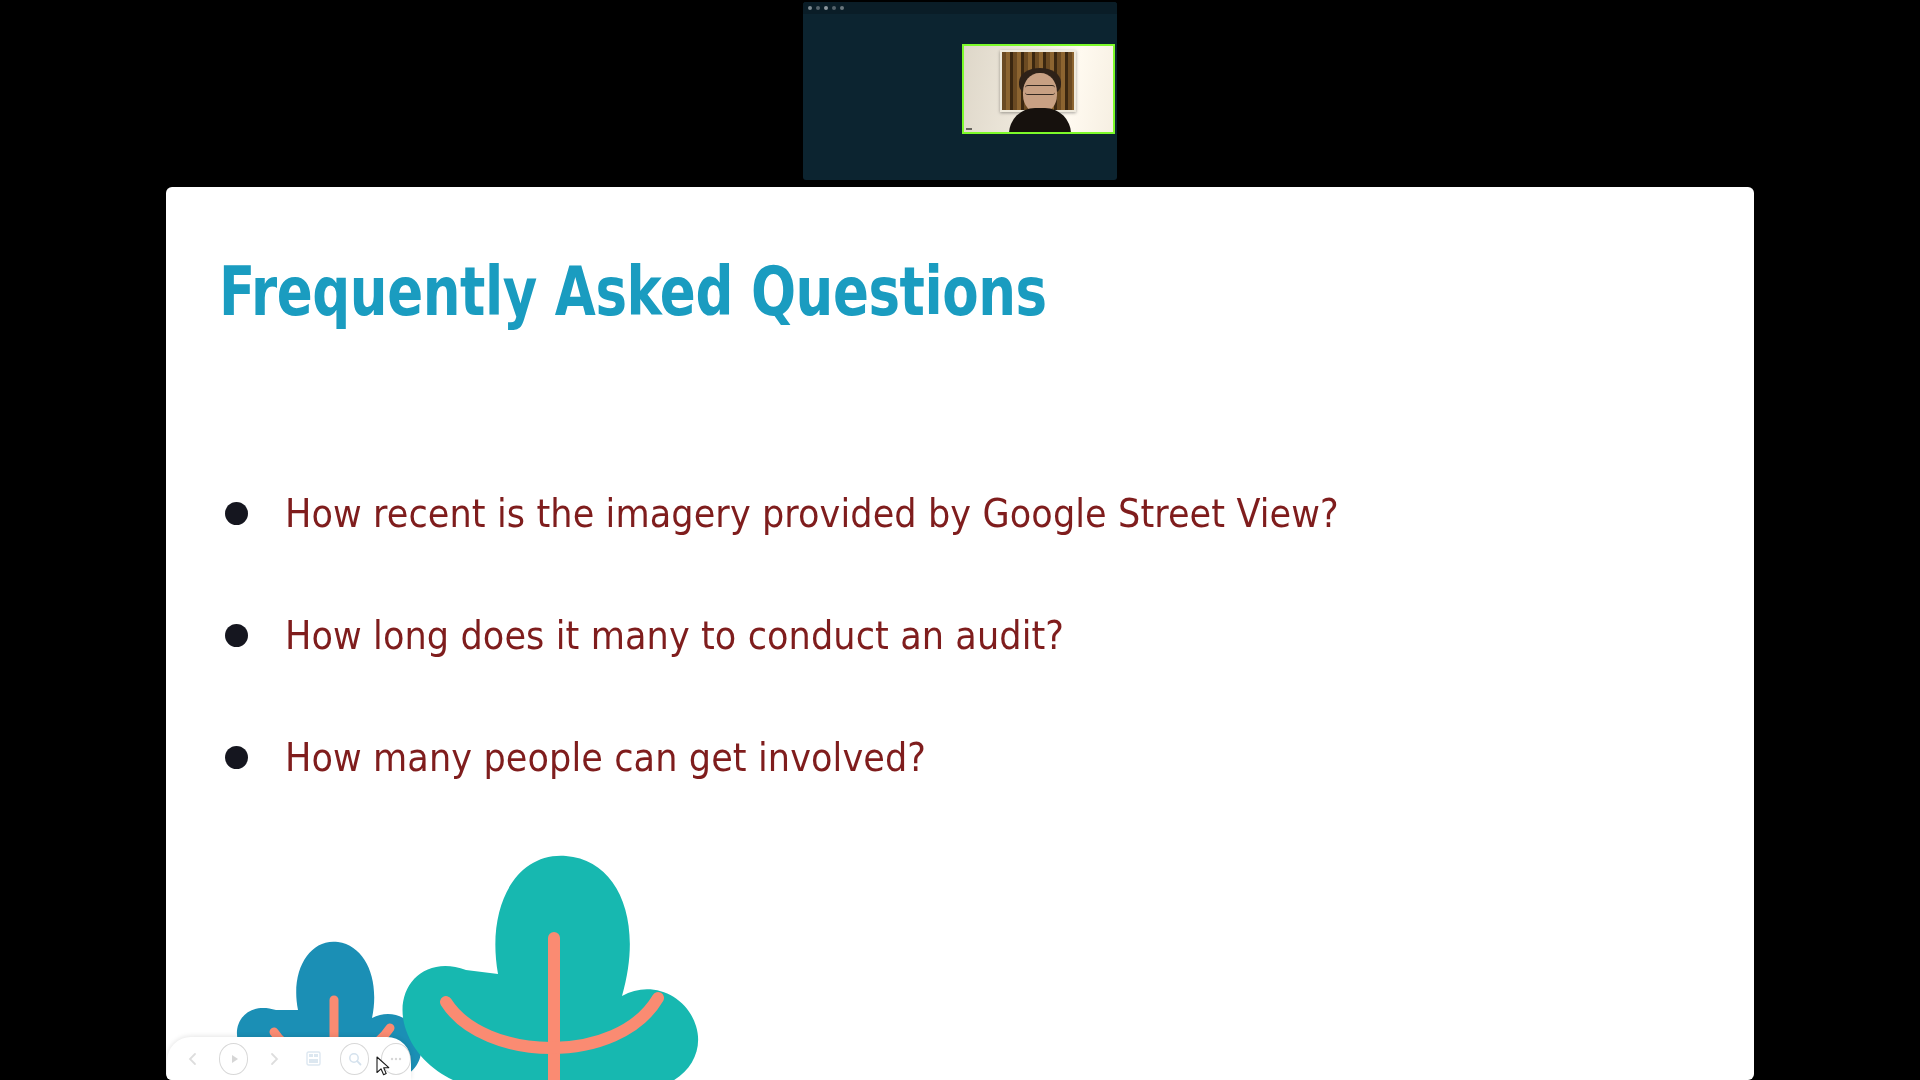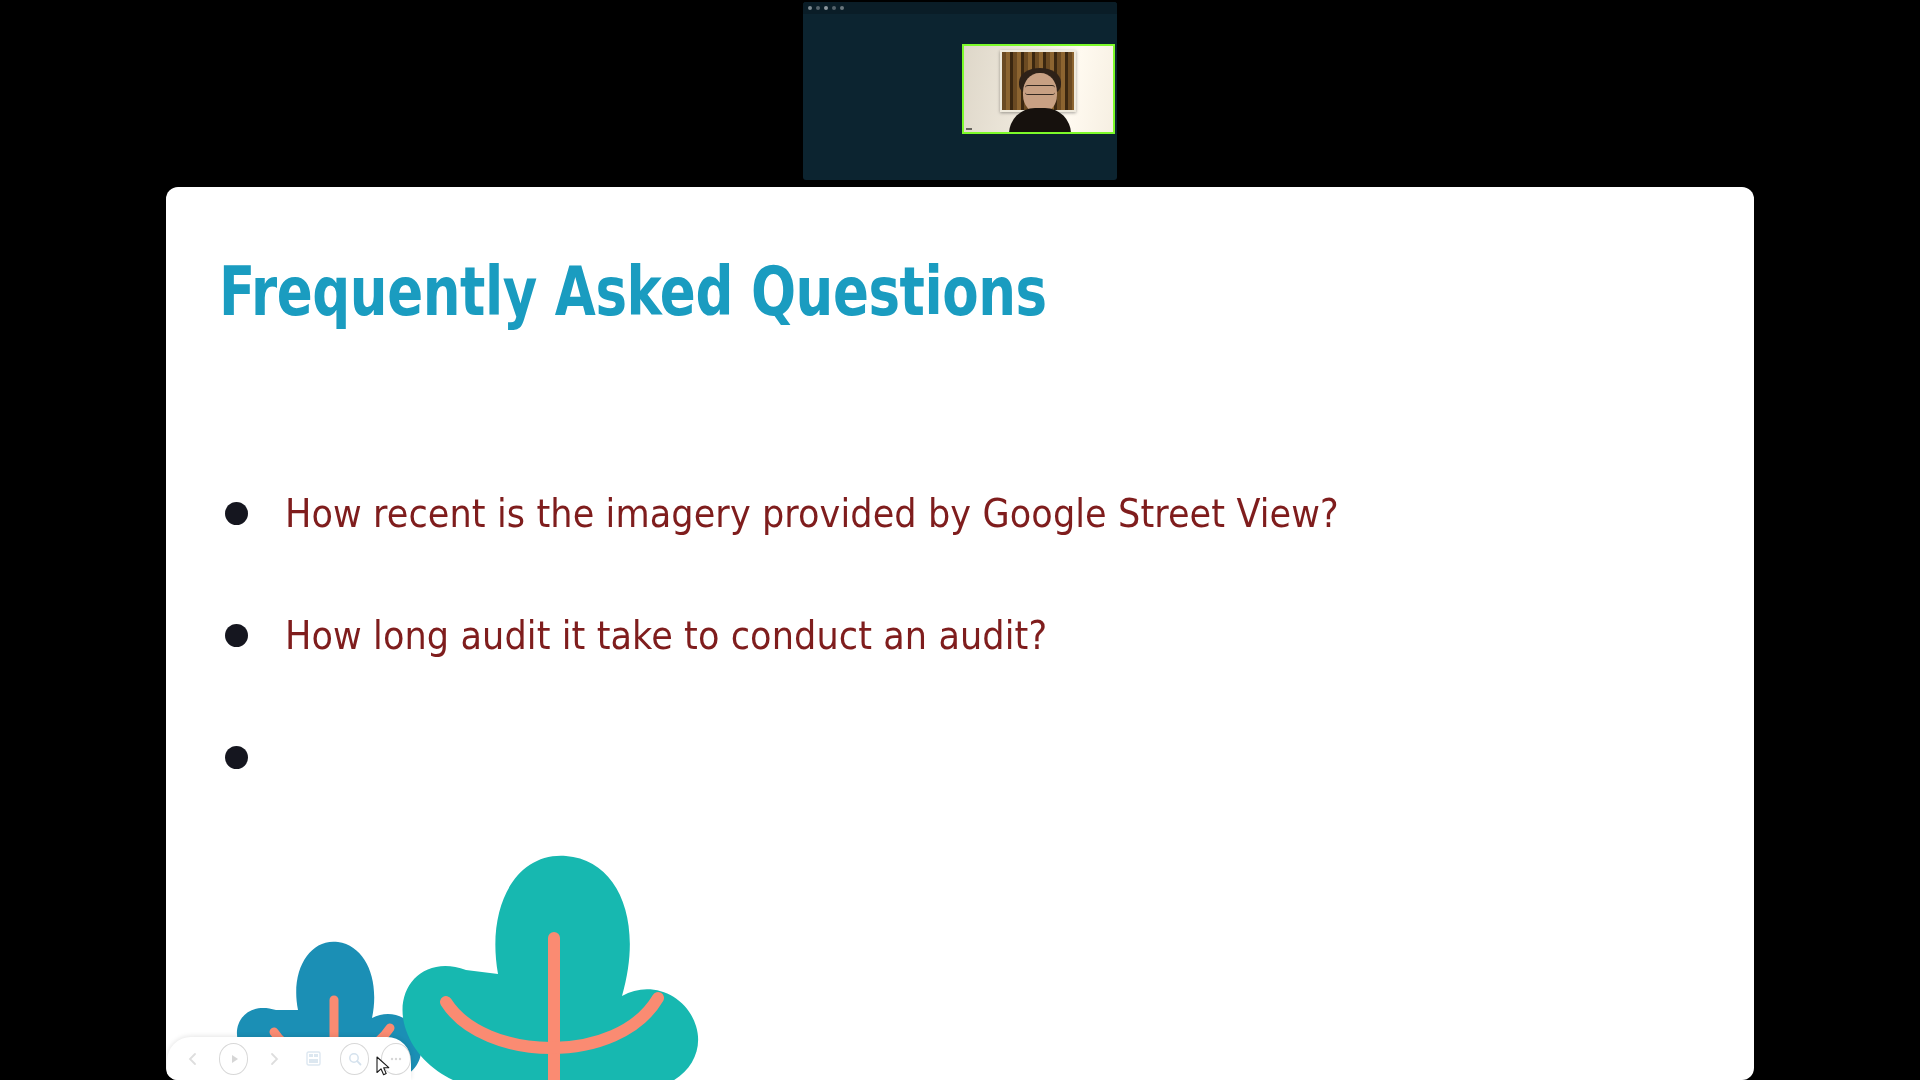--- a/index.html
+++ b/index.html
@@ -204,21 +204,21 @@
   }
 
   
   #slide-card {
     position: absolute;
     left: 166px;
     top: 187px;
     width: 1588px;
     height: 893px;
     background: #ffffff;
-    border-radius: 12px;
+    border-radius: 6px;
     overflow: hidden;
   }
 
   #slide-title {
     position: absolute;
     left: 53px;
     top: 72px;
     font-family: "Liberation Sans Narrow", "DejaVu Sans Condensed", "Liberation Sans", sans-serif;
     font-weight: bold;
     font-size: 67px;
@@ -342,25 +342,26 @@
 
     <div id="bullet-list">
 
       <div class="bullet-row">
         <span class="bullet-dot"></span>
         <span class="bullet-text">How recent is the imagery provided by Google Street View?</span>
       </div>
 
       <div class="bullet-row">
         <span class="bullet-dot"></span>
-        <span class="bullet-text">How long audit it take to conduct an audit?</span>
+        <span class="bullet-text">How long does it many to conduct an audit?</span>
       </div>
 
       <div class="bullet-row">
         <span class="bullet-dot"></span>
+        <span class="bullet-text">How many people can get involved?</span>
       </div>
 
     </div>
 
     <svg id="plants" viewBox="0 0 1588 230" preserveAspectRatio="none">
 
       <g>
         <path d="M110 160
                  C 78 150, 62 178, 76 200
                  C 86 218, 112 232, 140 232

